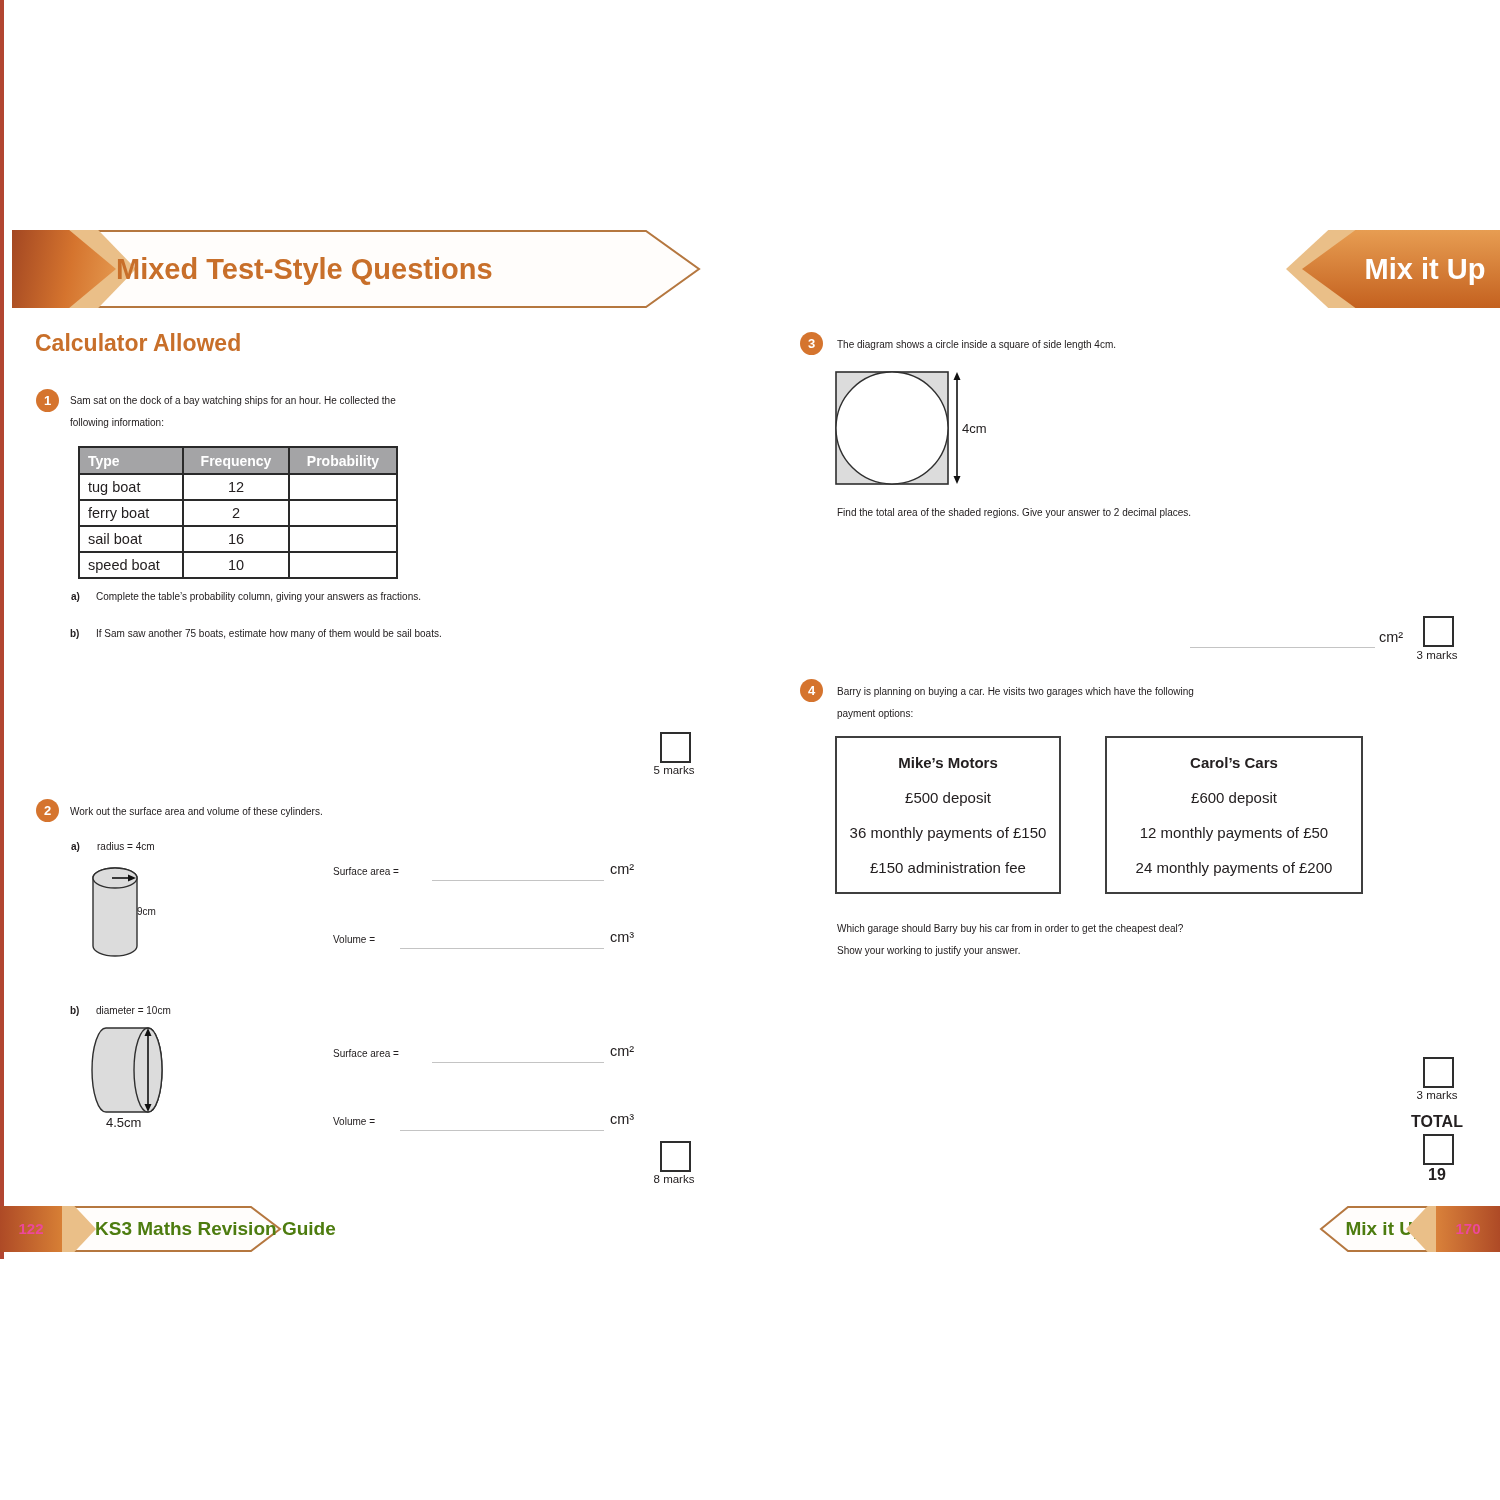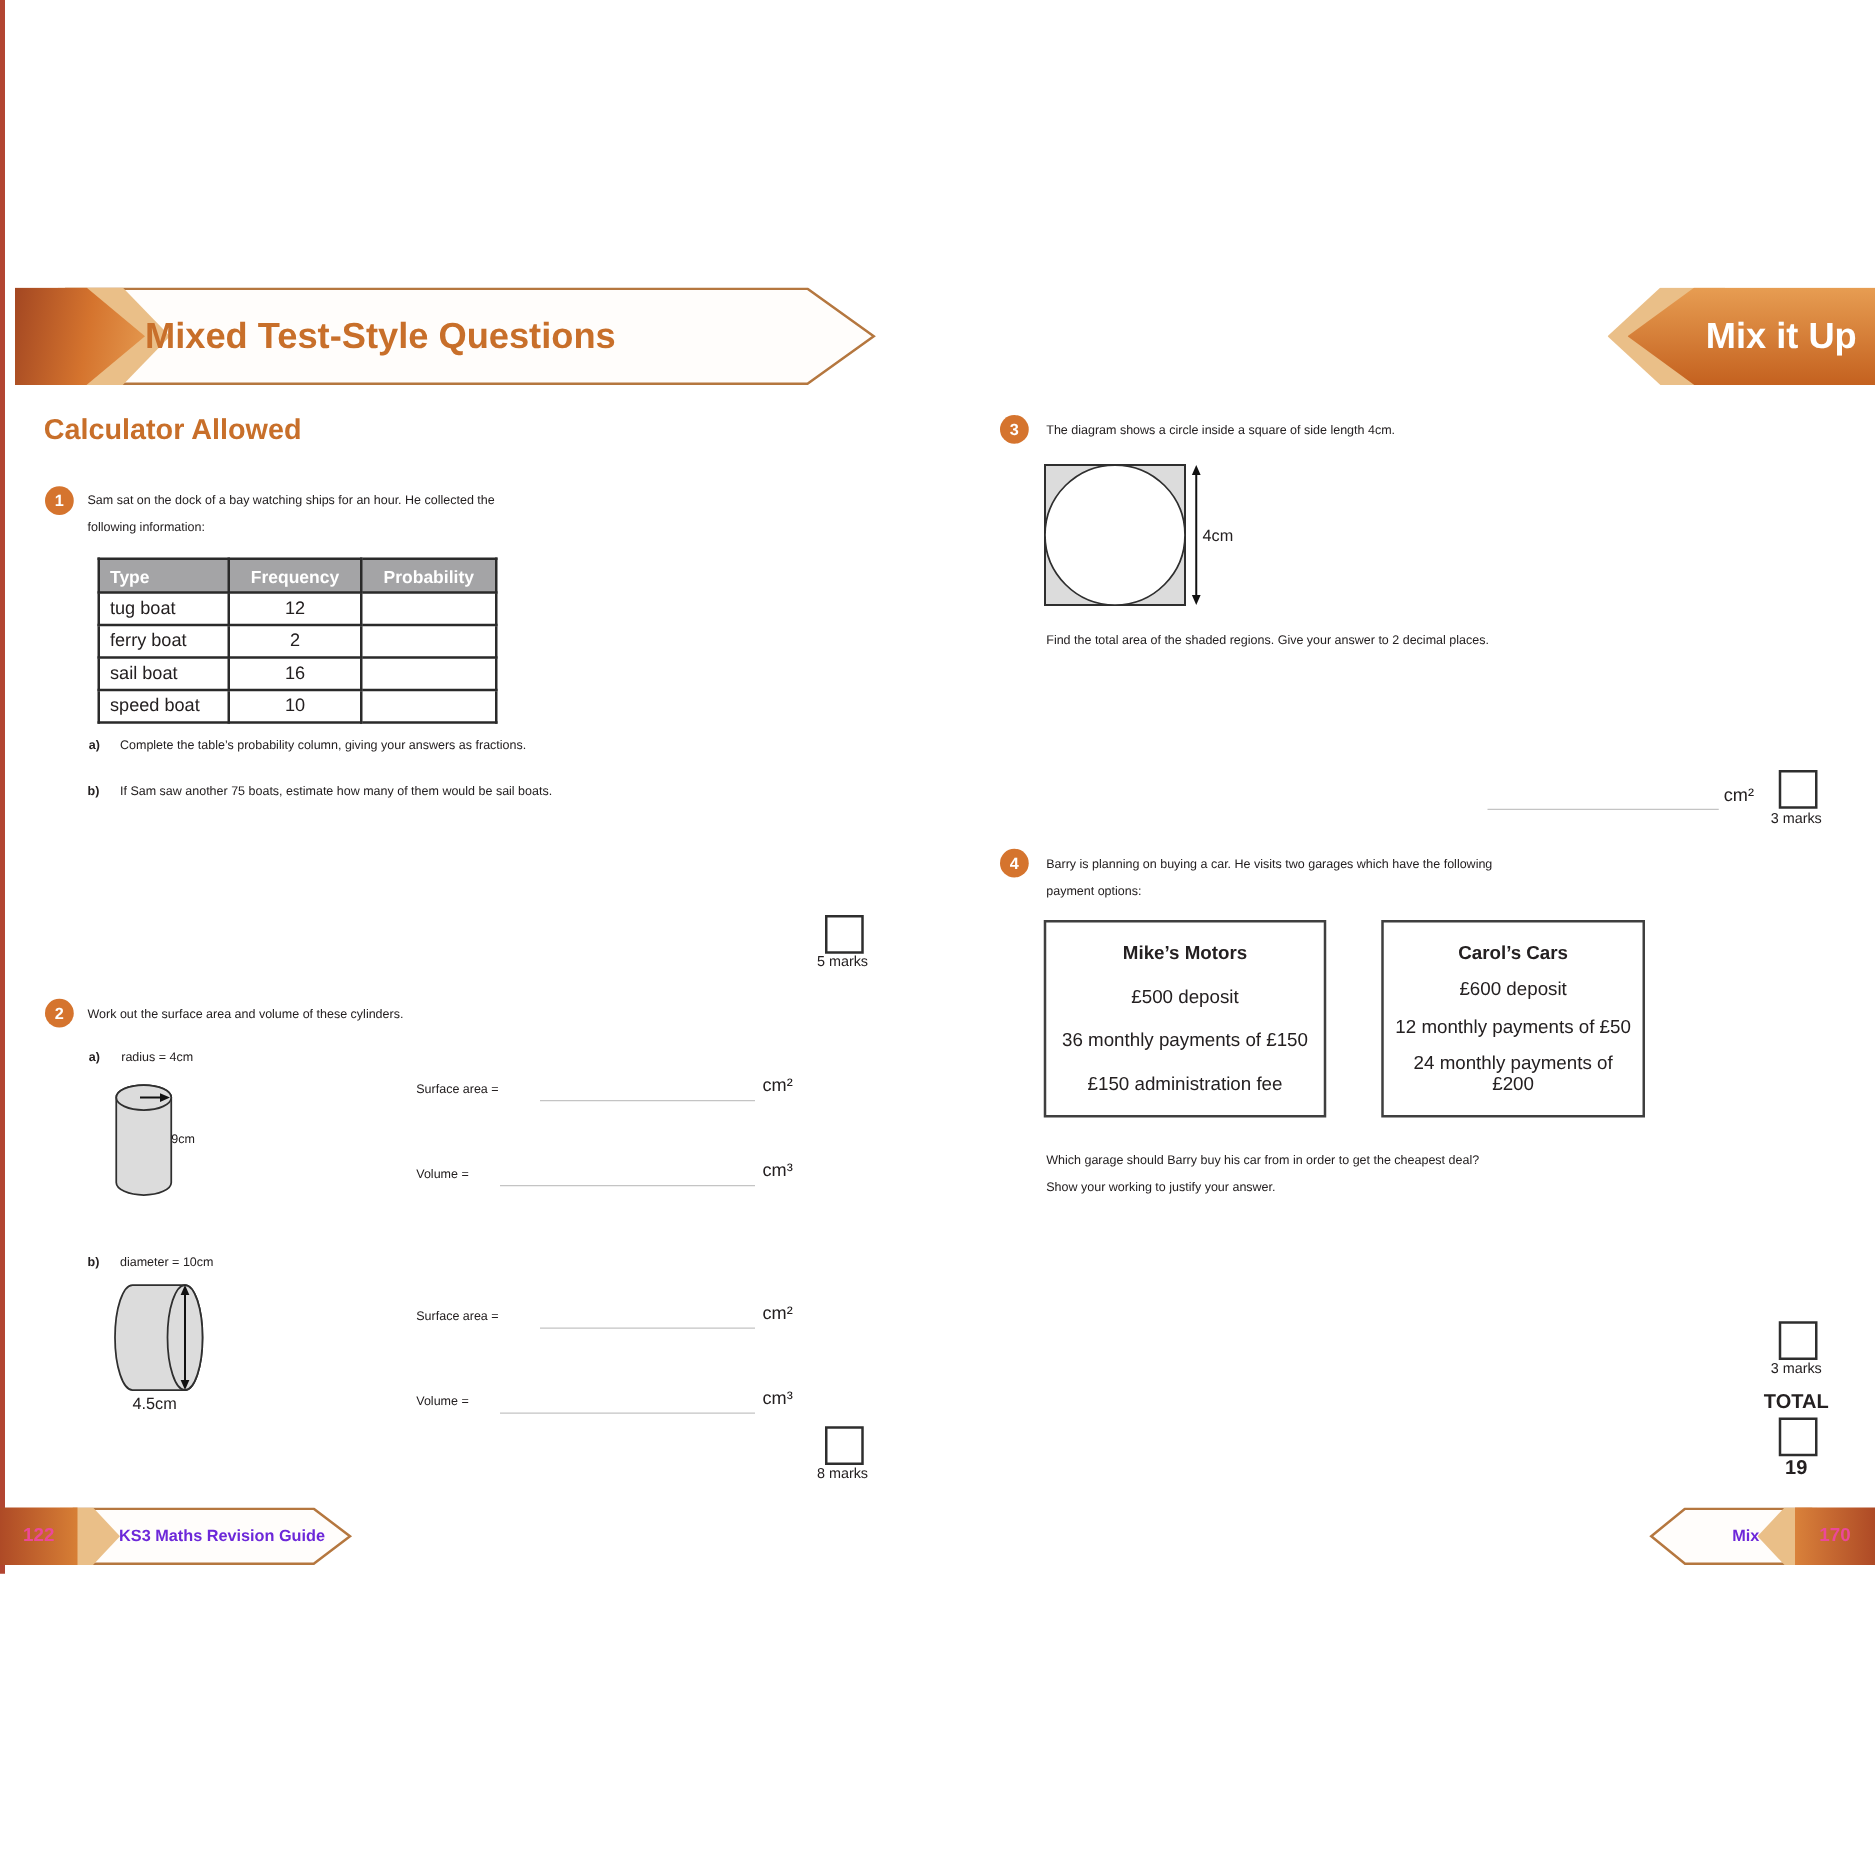--- a/index.html
+++ b/index.html
@@ -31,21 +31,21 @@
   .qtable .c{text-align:center;}
   .ansline{border-bottom:1.5px solid #c4c4c4;height:19px;}
   .unit{font-size:14.5px;}
   .marksbox{width:27px;height:27px;border:2px solid #2e2e2e;background:#fff;}
   .markslabel{font-size:11.5px;text-align:center;width:58px;}
   .garage{
     border:2px solid #3f3f3f;display:flex;flex-direction:column;align-items:center;
     justify-content:space-between;padding:16px 6px;text-align:center;font-size:15px;box-sizing:border-box;
   }
   .gname{font-weight:bold;}
-  .footer-label{font-size:13px;font-weight:bold;color:#6d28d9;line-height:46px;text-align:right;white-space:nowrap;}
+  .footer-label{font-size:19px;font-weight:bold;color:#4d7c0f;line-height:46px;text-align:center;white-space:nowrap;}
   .footer-num{font-size:15px;font-weight:bold;color:#ec4899;line-height:46px;text-align:center;}
   .total-label{font-size:16px;font-weight:bold;text-align:center;width:72px;}
 </style>
 </head>
 <body>
 
 <div class="abs" style="left:0;top:0;width:4px;height:1259px;background:#b24531;"></div>
 
 <svg class="abs" style="left:52px;top:230px;" width="650" height="78" viewBox="0 0 650 78">
   <polygon points="1,1 594,1 647,39 594,77 1,77" fill="#fffdfb" stroke="#b5773f" stroke-width="2"></polygon>
@@ -183,21 +183,21 @@
   <span>Barry is planning on buying a car. He visits two garages which have the following</span><br>
   <span>payment options:</span>
 </div>
 
 <div class="abs garage" style="left:835px;top:736px;width:226px;height:158px;">
   <div class="gname">Mike’s Motors</div>
   <div>£500 deposit</div>
   <div>36 monthly payments of £150</div>
   <div>£150 administration fee</div>
 </div>
-<div class="abs garage" style="left:1105px;top:736px;width:211px;height:158px;">
+<div class="abs garage" style="left:1105px;top:736px;width:258px;height:158px;">
   <div class="gname">Carol’s Cars</div>
   <div>£600 deposit</div>
   <div>12 monthly payments of £50</div>
   <div>24 monthly payments of £200</div>
 </div>
 
 <div class="abs txt" style="left:837px;top:918px;width:540px;">
   <span>Which garage should Barry buy his car from in order to get the cheapest deal?</span><br>
   <span>Show your working to justify your answer.</span>
 </div>

